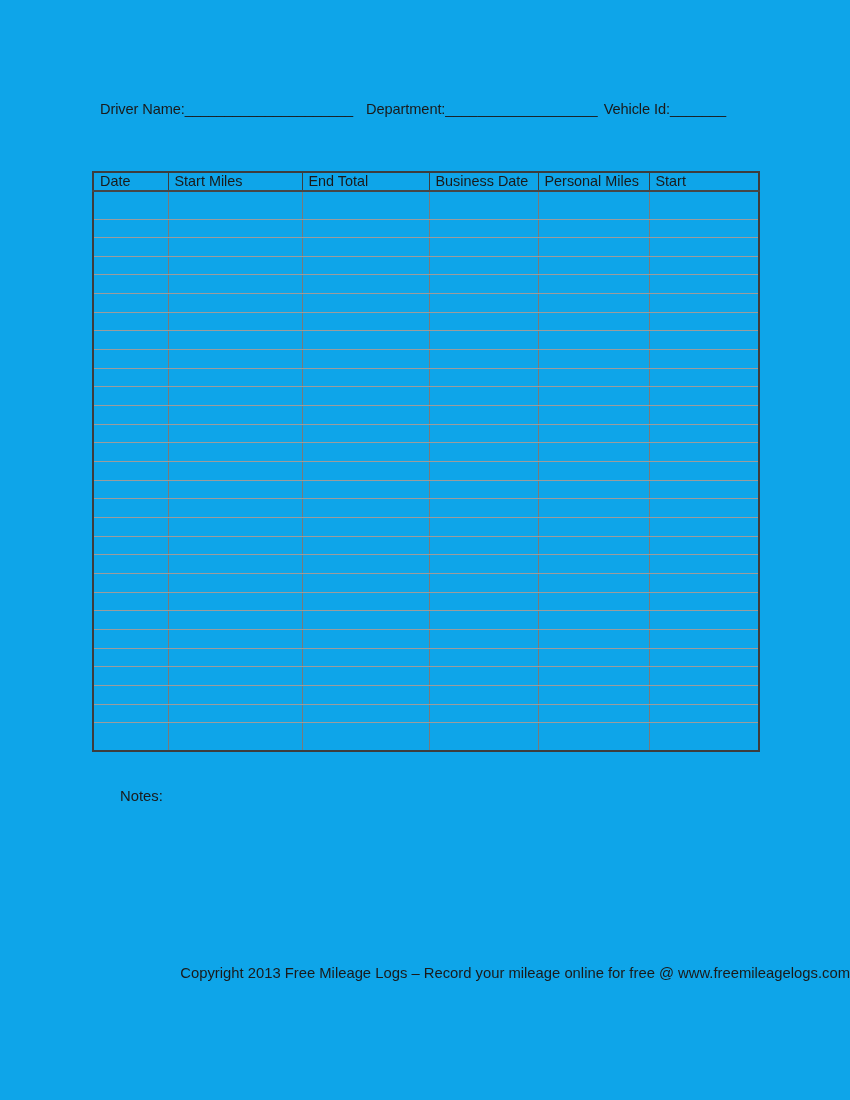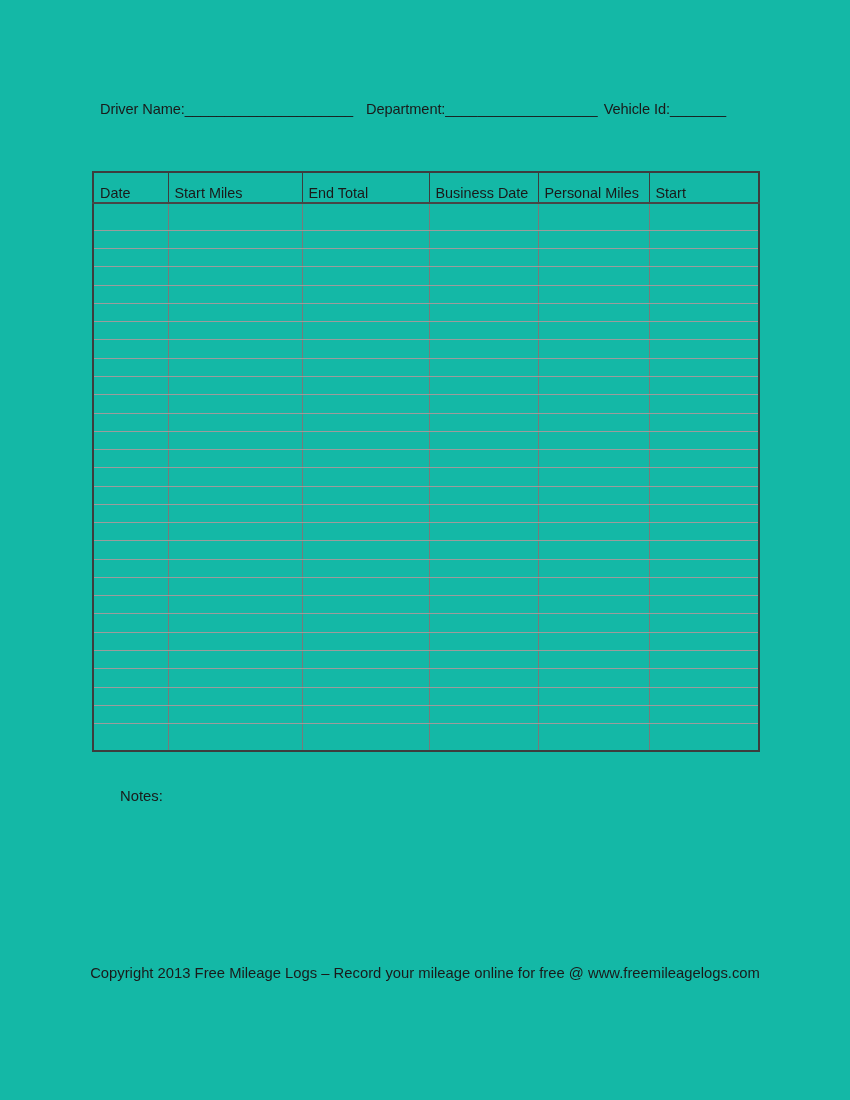--- a/index.html
+++ b/index.html
@@ -11,21 +11,21 @@
       width: 850px;
       height: 1100px;
       position: relative;
       font-family: "Liberation Sans", sans-serif;
       color: #1a1a1a;
       overflow: hidden;
     }
     .page {
       position: absolute;
       inset: 0;
-      background: #14b8a6;
+      background: #0ea5e9;
     }
     .header-line {
       position: absolute;
       left: 100px;
       top: 101px;
       font-size: 14.6px;
       white-space: nowrap;
       letter-spacing: -0.1px;
     }
     .field { display: inline; }
@@ -42,21 +42,21 @@
       border: 2px solid #3d3d3d;
     }
     .log-table th {
       border: 1px solid #3d3d3d;
       border-top: 2px solid #3d3d3d;
       border-bottom: 2px solid #464646;
       font-weight: normal;
       font-size: 14.4px;
       text-align: left;
       vertical-align: middle;
-      padding: 12px 0 1px 6px;
+      padding: 0 0 1px 6px;
       height: 15px;
       white-space: nowrap;
       overflow: hidden;
     }
     .log-table td {
       border-top: 1px solid #9c9c9c;
       border-bottom: 1px solid #9c9c9c;
       border-left: 1px solid #7a7a7a;
       border-right: 1px solid #7a7a7a;
       padding: 0;
@@ -66,21 +66,21 @@
       left: 100px;
       top: 788px;
       font-size: 14.8px;
       margin-left: 20px;
     }
     .footer-line {
       position: absolute;
       left: 0;
       top: 965px;
       width: 850px;
-      text-align: center;
+      text-align: right;
       font-size: 14.8px;
       white-space: nowrap;
     }
   </style>
 </head>
 <body>
 
 <div class="page">
 
   <div class="header-line">

